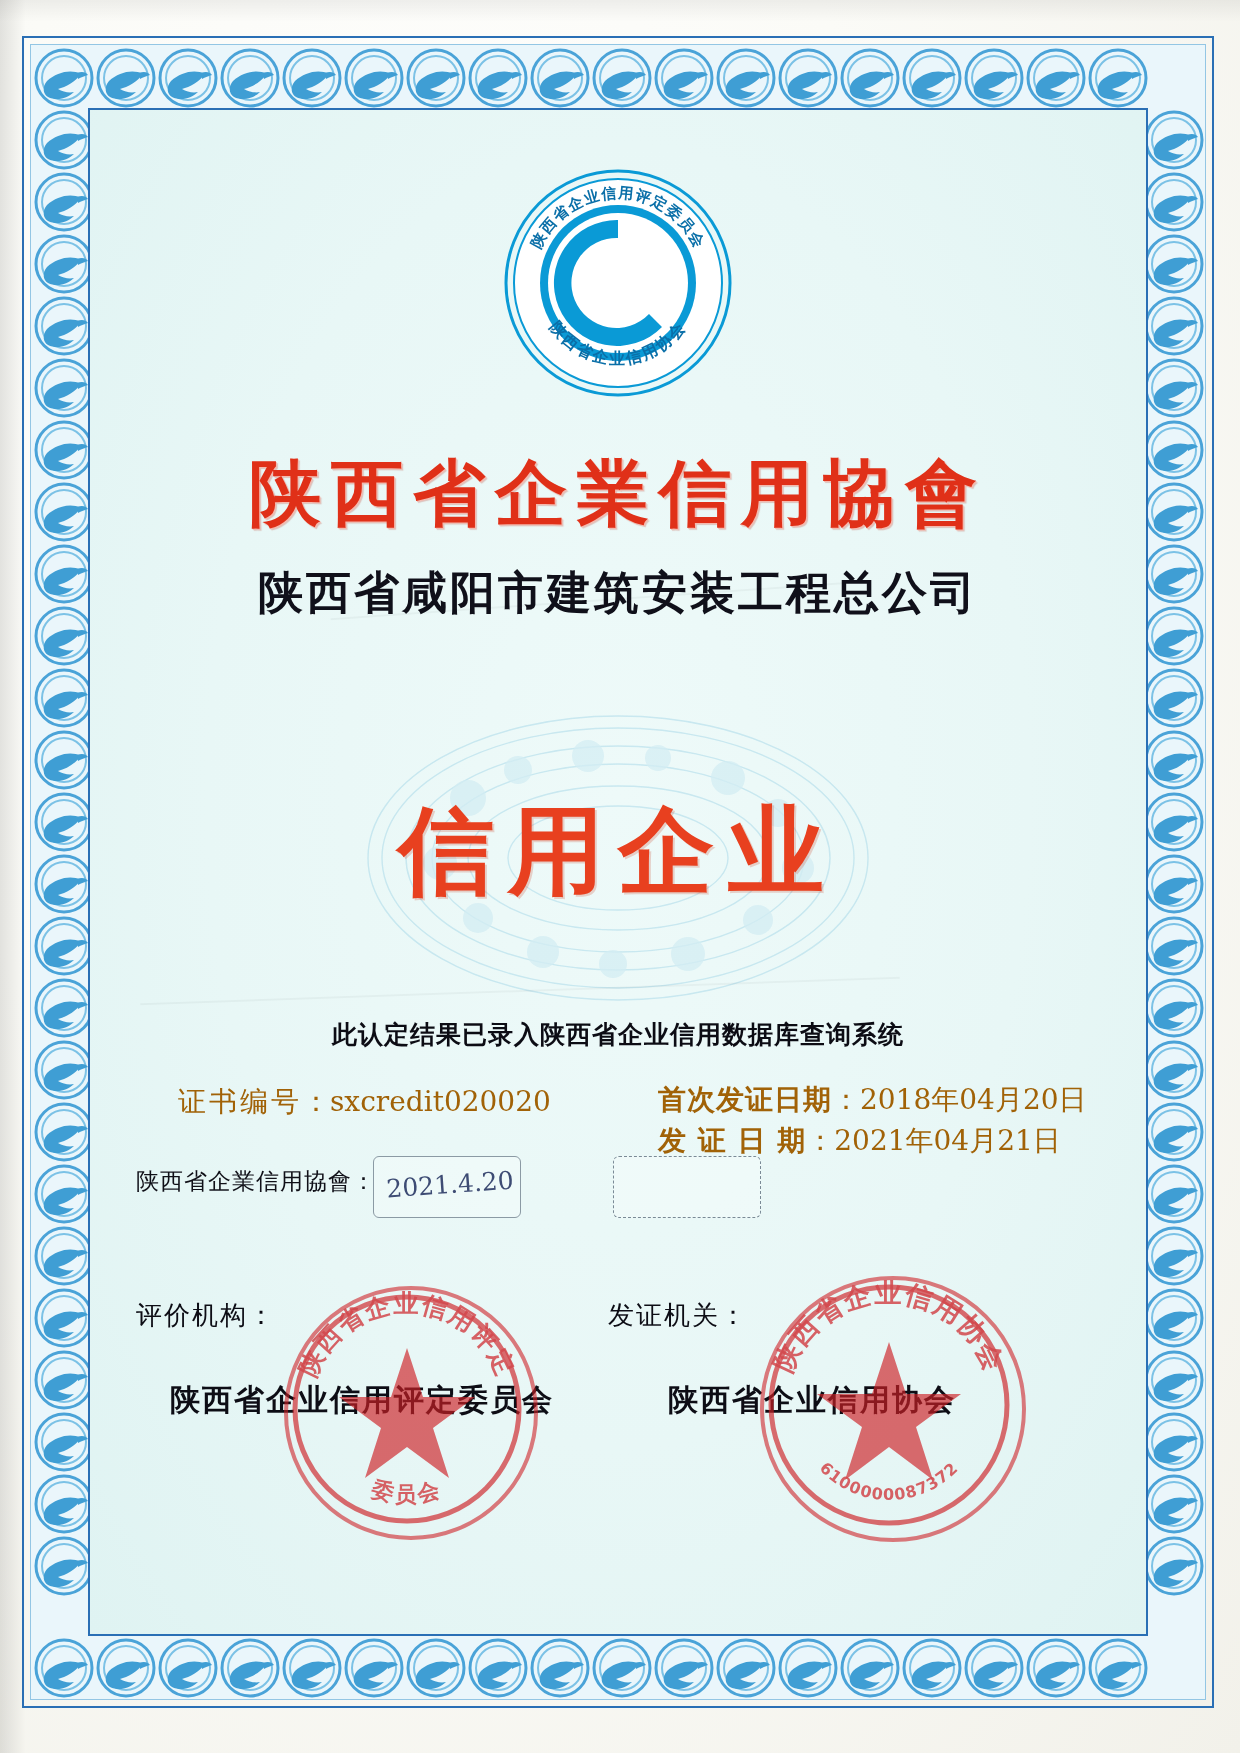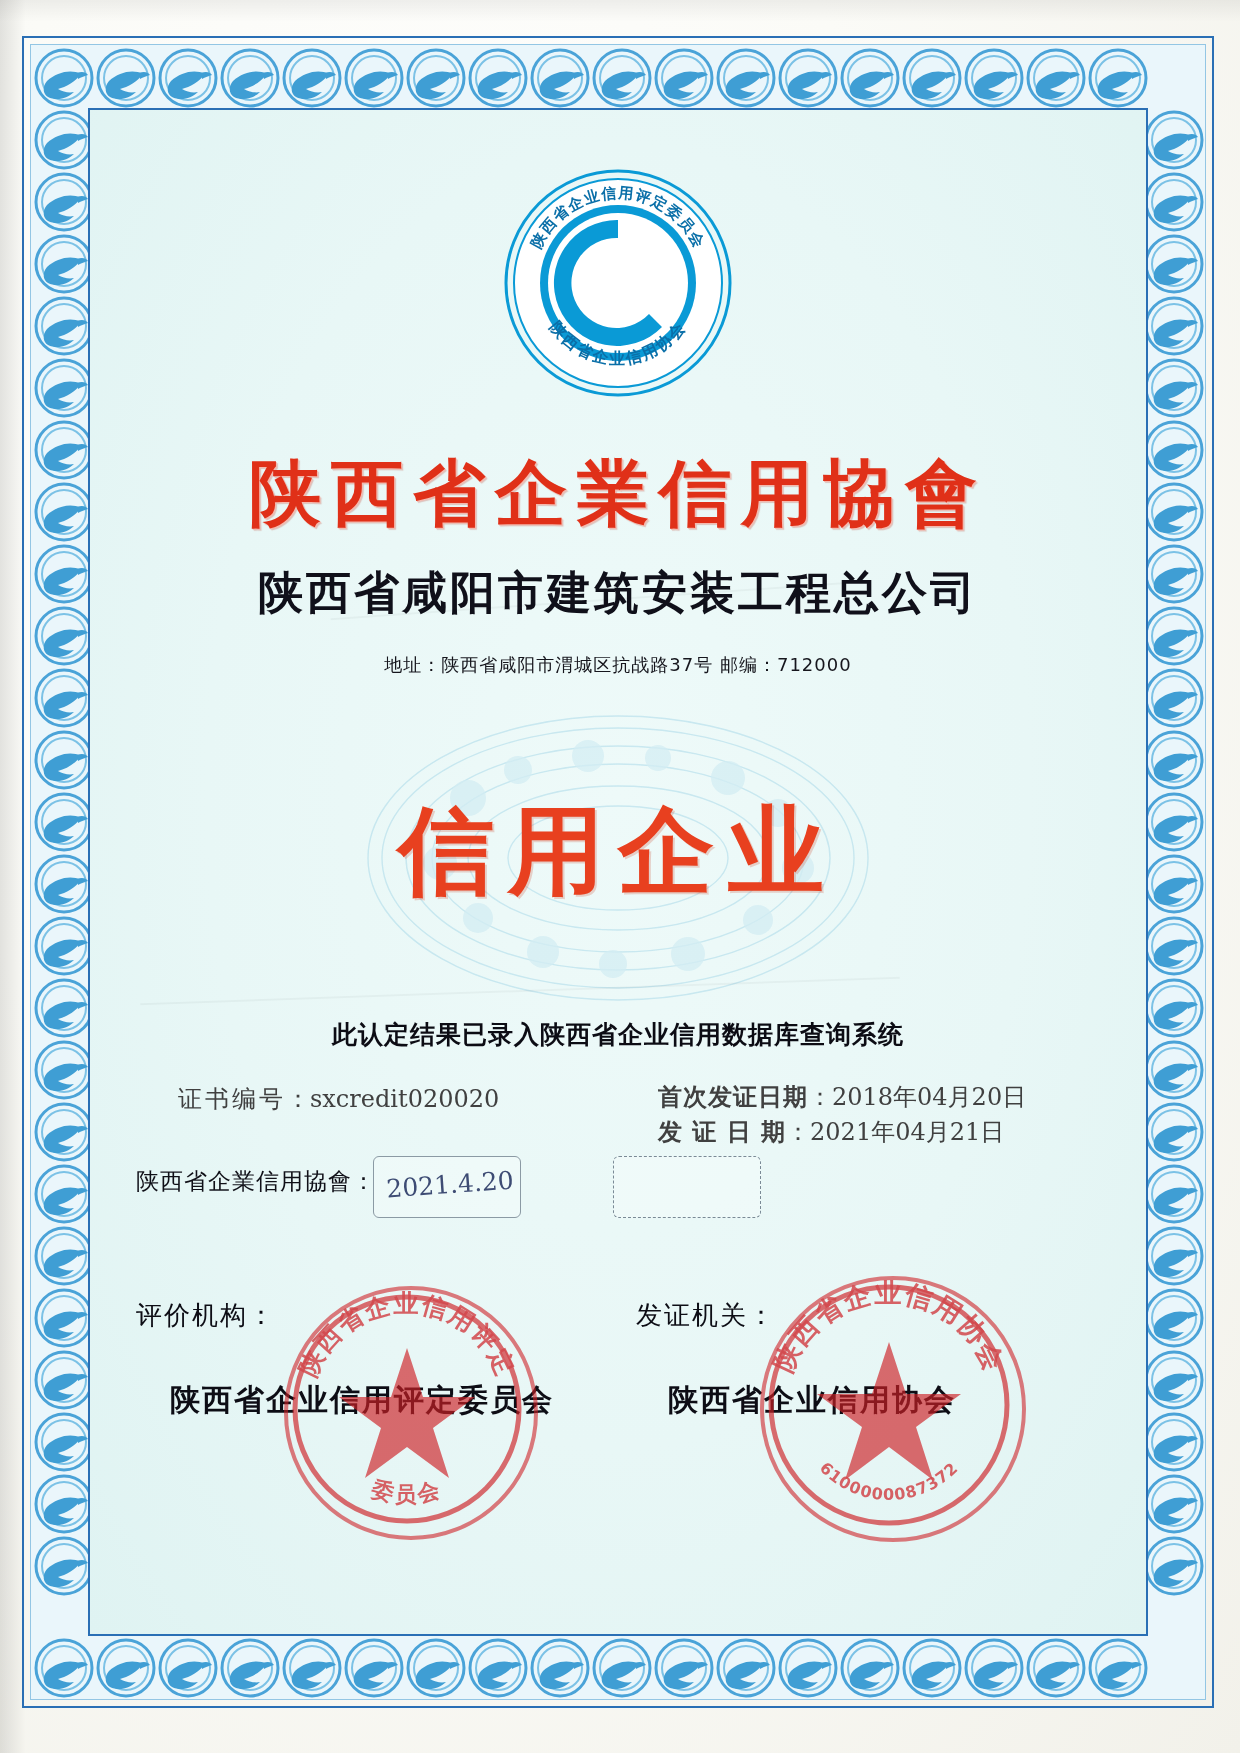--- a/index.html
+++ b/index.html
@@ -132,22 +132,22 @@
     text-align: center;
     font-family: "DejaVu Sans", "Liberation Sans", sans-serif;
     font-size: 25px;
     font-weight: bold;
     letter-spacing: 1px;
     color: #0c0c14;
   }
   .field-row {
     position: absolute;
     font-family: "DejaVu Serif", "Liberation Serif", serif;
-    font-size: 24px;
-    color: #404040;
+    font-size: 28px;
+    color: #a16207;
     white-space: nowrap;
   }
   .cert-no {
     left: 90px; top: 975px;
   }
   .cert-no .label { letter-spacing: 3px; }
   .dates {
     left: 570px; top: 972px;
     line-height: 1.45;
   }
@@ -182,21 +182,21 @@
     opacity: 0.9;
   }
   .org-label {
     position: absolute;
     font-family: Liberation Sans, sans-serif;
     font-size: 26px;
     color: #0d0d15;
     letter-spacing: 2px;
   }
   .org-eval-label { left: 48px; top: 1190px; }
-  .org-issue-label { left: 548px; top: 1190px; text-align: right; }
+  .org-issue-label { left: 520px; top: 1190px; text-align: right; }
   .org-name {
     position: absolute;
     font-family: "DejaVu Sans", "Liberation Sans", sans-serif;
     font-size: 30px;
     font-weight: bold;
     color: #0d0d15;
     letter-spacing: 2px;
   }
   .org-eval-name { left: 82px; top: 1272px; }
   .org-issue-name { left: 580px; top: 1272px; }
@@ -1110,21 +1110,20 @@
         <text font-family="DejaVu Sans, sans-serif" font-size="16" font-weight="bold" fill="#0a6fa8" letter-spacing="2">
           <textPath href="#arcBot" startOffset="50%" text-anchor="middle">陕西省企业信用协会</textPath>
         </text>
       </svg>
     </div>
 
     <div class="title-main">陕西省企業信用協會</div>
 
     <div class="company-name">陕西省咸阳市建筑安装工程总公司</div>
 
-    <div class="address-line">地址：陕西省咸阳市渭城区抗战路37号  邮编：712000</div>
 
     <div class="ornament">
       <svg width="520" height="300" viewBox="0 0 520 300">
         <g fill="none" stroke="#9fd4e6" stroke-width="1.4" opacity="0.85">
           <ellipse cx="260" cy="150" rx="250" ry="142"></ellipse>
           <ellipse cx="260" cy="150" rx="236" ry="130"></ellipse>
           <ellipse cx="260" cy="150" rx="212" ry="112"></ellipse>
           <ellipse cx="260" cy="150" rx="186" ry="94"></ellipse>
           <ellipse cx="260" cy="150" rx="150" ry="72"></ellipse>
           <ellipse cx="260" cy="150" rx="110" ry="52"></ellipse>

